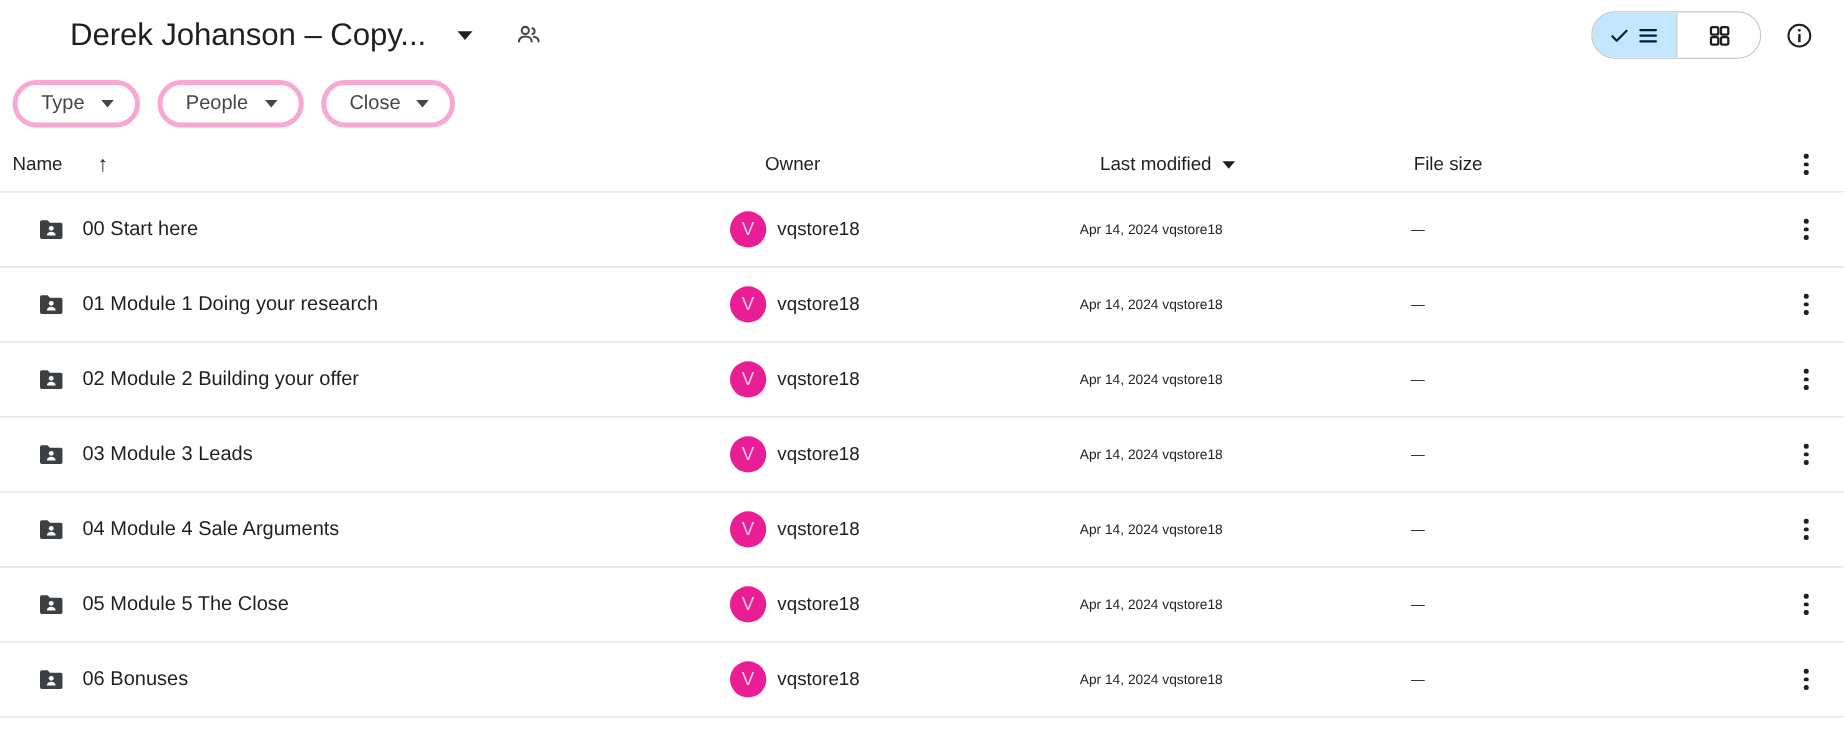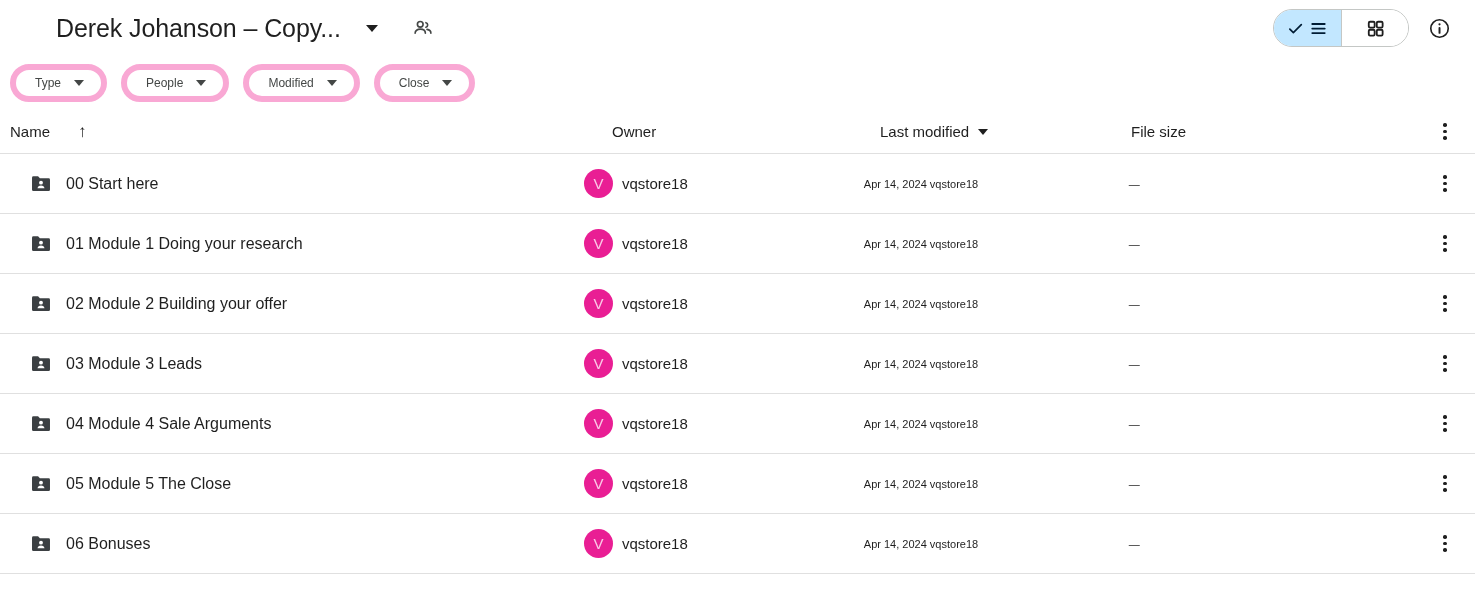--- a/index.html
+++ b/index.html
@@ -110,27 +110,27 @@
   
   .filters {
     display: flex;
     gap: 14px;
     padding: 0 0 0 10px;
     height: 54px;
     align-items: center;
   }
   .chip {
     height: 38px;
-    border: 6px solid #f9a8d4;
+    border: 4px solid #f9a8d4;
     border-radius: 19px;
     display: flex;
     align-items: center;
     gap: 13px;
     padding: 0 17px 0 19px;
-    font-size: 12px;
+    font-size: 16px;
     color: #444746;
     cursor: pointer;
     background: #fff;
     white-space: nowrap;
   }
   .chip-caret {
     width: 0; height: 0;
     border-left: 5px solid transparent;
     border-right: 5px solid transparent;
     border-top: 6px solid #444746;
@@ -290,24 +290,20 @@
 <div class="filters">
   <div class="chip">
     <span>Type</span>
     <span class="chip-caret"></span>
   </div>
   <div class="chip">
     <span>People</span>
     <span class="chip-caret"></span>
   </div>
   <div class="chip">
-    <span>Modified</span>
-    <span class="chip-caret"></span>
-  </div>
-  <div class="chip">
     <span>Close</span>
     <span class="chip-caret"></span>
   </div>
 </div>
 
 <div class="table">
 
   <div class="thead">
     <div class="col-name">
       <span>Name</span>

